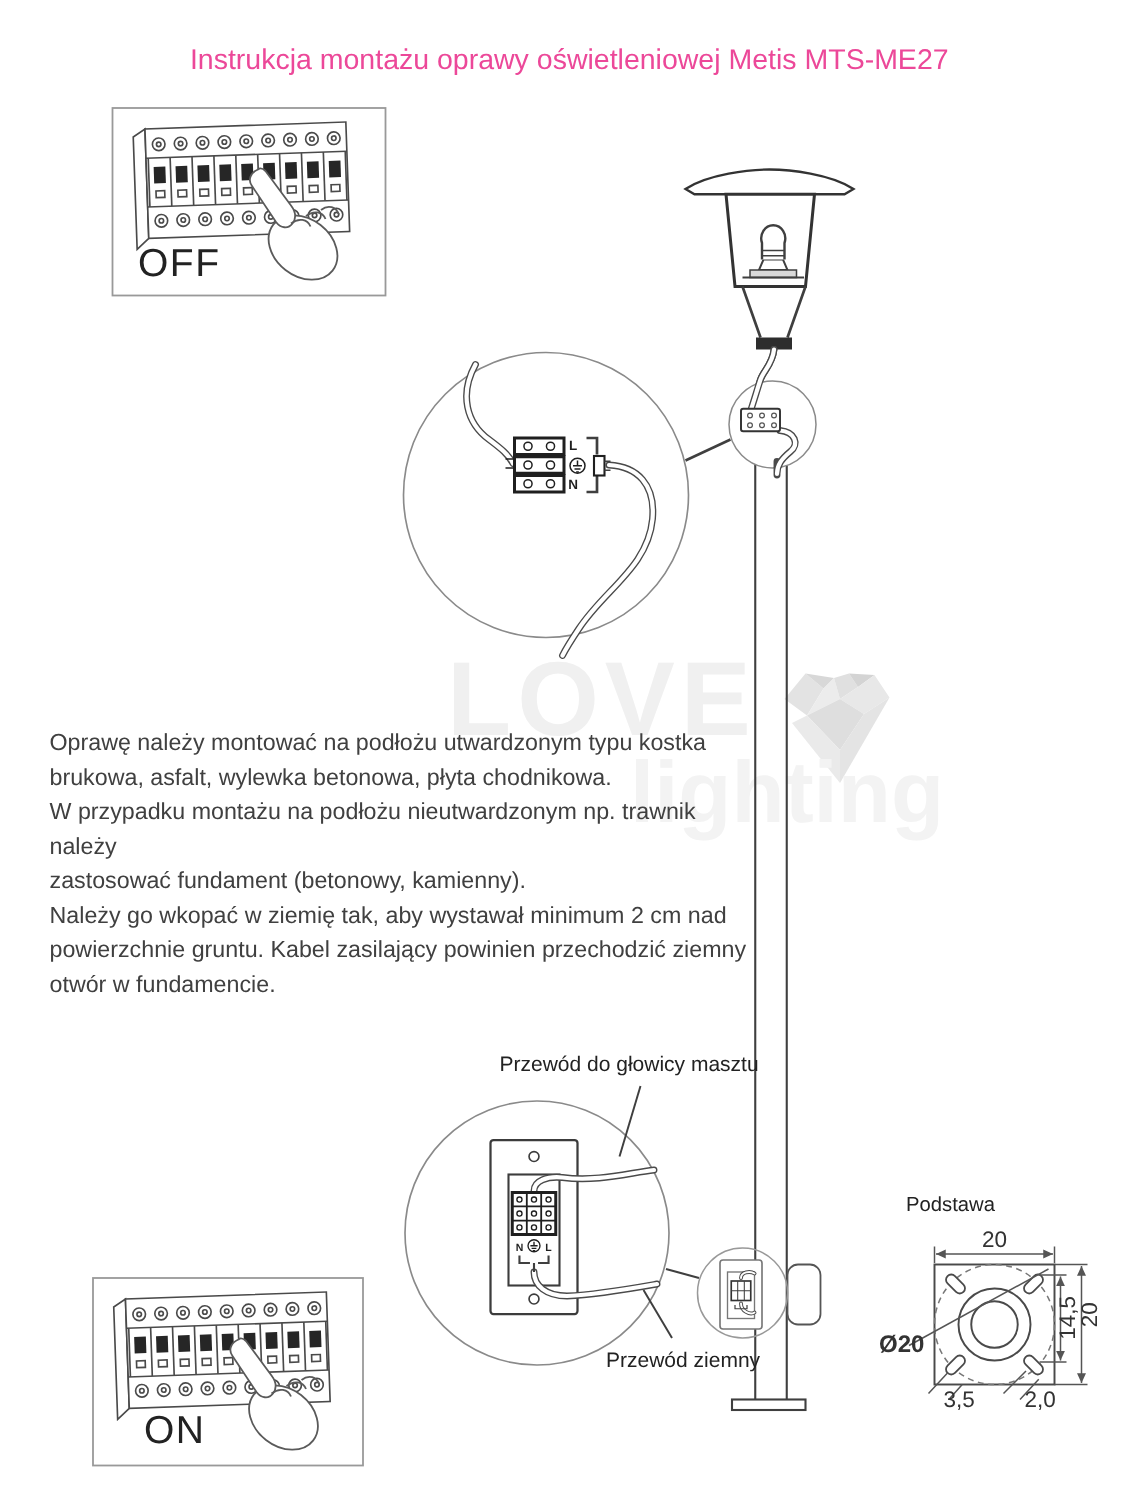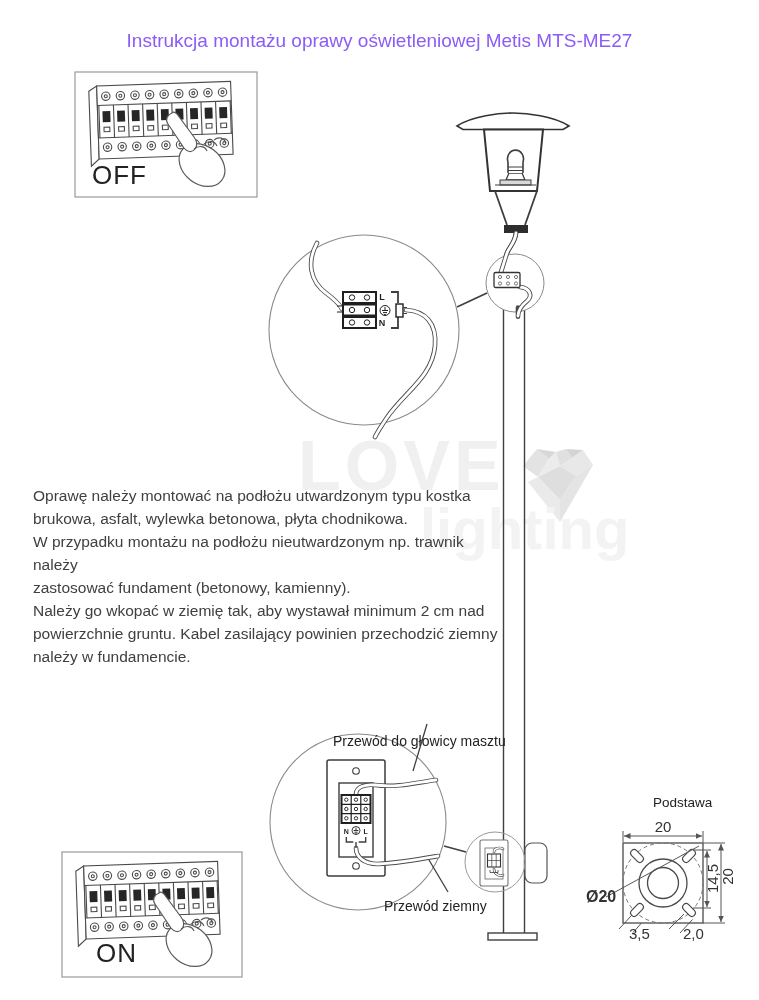--- a/index.html
+++ b/index.html
@@ -1,19 +1,19 @@
 <!DOCTYPE html>
 <html><head>
 <meta charset="utf-8">
 <style>
   html,body{margin:0;padding:0;background:#fff;}
   #page{position:relative;width:759px;height:1000px;background:#fff;overflow:hidden;
         font-family:"Liberation Sans",sans-serif;color:#1a1a1a;}
   .abs{position:absolute;}
-  #title{left:0;right:0;top:30px;text-align:center;font-size:19px;color:#8b5cf6;}
+  #title{left:0;right:0;top:30px;text-align:center;font-size:19px;color:#ec4899;}
   .para{left:33px;top:484px;width:470px;font-size:15.5px;line-height:23px;color:#404040;}
   .biglabel{font-size:26px;color:#222;letter-spacing:1px;}
   .calloutlbl{font-size:14px;color:#222;}
   .dimtxt{font-size:15px;color:#333;}
   .rot{transform:rotate(-90deg);transform-origin:center;}
   .wmtxt{color:#f0f0f0;font-weight:bold;z-index:0;}
   svg text{font-family:"Liberation Sans",sans-serif;}
   .tlbl{font-size:9px;font-weight:bold;fill:#1f1f1f;}
   .tlbl2{font-size:7px;font-weight:bold;fill:#1f1f1f;}
   
@@ -246,27 +246,27 @@
   <div class="abs txt biglabel" style="left:92px;top:160px;">OFF</div>
   <div class="abs txt biglabel" style="left:96px;top:938px;">ON</div>
 
   <div class="abs txt para">
     <div>Oprawę należy montować na podłożu utwardzonym typu kostka</div>
     <div>brukowa, asfalt, wylewka betonowa, płyta chodnikowa.</div>
     <div>W przypadku montażu na podłożu nieutwardzonym np. trawnik należy</div>
     <div>zastosować fundament (betonowy, kamienny).</div>
     <div>Należy go wkopać w ziemię tak, aby wystawał minimum 2 cm nad</div>
     <div>powierzchnie gruntu. Kabel zasilający powinien przechodzić ziemny</div>
-    <div>należy w fundamencie.</div>
+    <div>otwór w fundamencie.</div>
   </div>
 
-  <div class="abs txt calloutlbl" style="left:333px;top:701px;margin-top:32px;">Przewód do głowicy masztu</div>
-  <div class="abs txt calloutlbl" style="left:384px;top:898px;">Przewód ziemny</div>
-
-  <div class="abs txt" style="left:653px;top:795px;font-size:13.5px;color:#222;">Podstawa</div>
+  <div class="abs txt calloutlbl" style="left:333px;top:701px;">Przewód do głowicy masztu</div>
+  <div class="abs txt calloutlbl" style="left:404px;top:898px;">Przewód ziemny</div>
+
+  <div class="abs txt" style="left:604px;top:795px;font-size:13.5px;color:#222;">Podstawa</div>
   <div class="abs txt dimtxt" style="left:648px;top:818px;width:30px;text-align:center;">20</div>
   <div class="abs txt dimtxt rot" style="left:691px;top:870px;width:42px;text-align:center;">14,5</div>
   <div class="abs txt dimtxt rot" style="left:712px;top:868px;width:30px;text-align:center;">20</div>
   <div class="abs txt dimtxt" style="left:586px;top:888px;font-size:16px;font-weight:bold;">Ø20</div>
   <div class="abs txt dimtxt" style="left:629px;top:925px;">3,5</div>
   <div class="abs txt dimtxt" style="left:683px;top:925px;text-align:right;">2,0</div>
 
 </div>
 
 </body></html>

